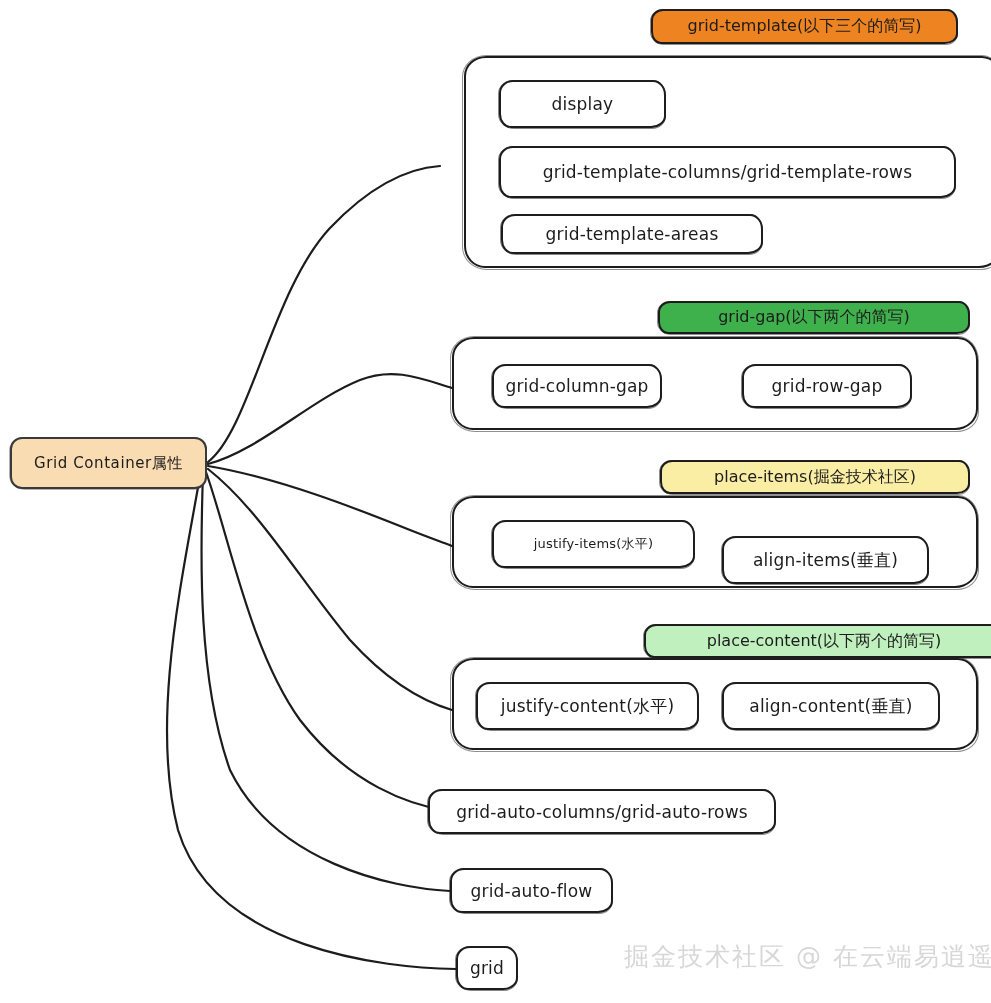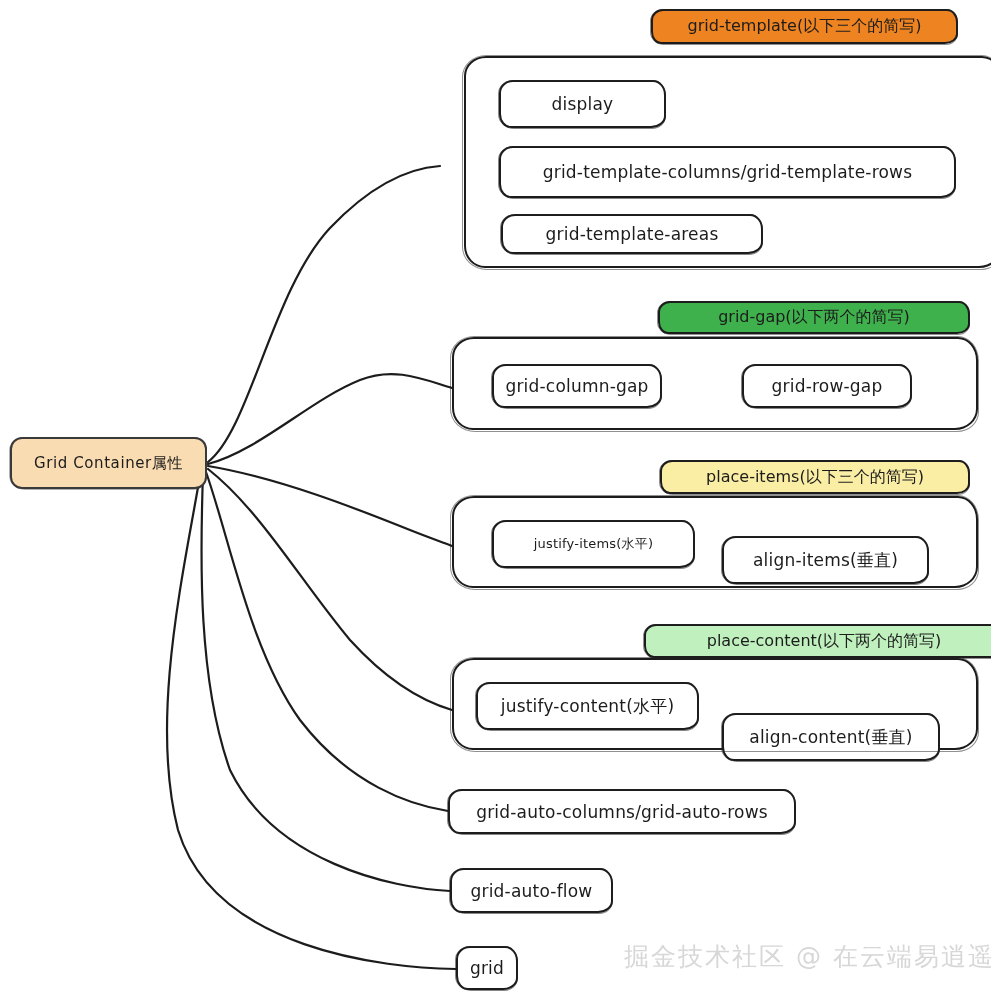--- a/index.html
+++ b/index.html
@@ -167,46 +167,46 @@
   <div class="group" style="left:452px; top:337px; width:526px; height:93px;text-align:center;">
     <div class="node" style="left:38px; top:25px; width:170px; height:44px; font-size:17px;">
       <span>grid-column-gap</span>
     </div>
     <div class="node" style="left:288px; top:25px; width:170px; height:44px; font-size:17px;">
       <span>grid-row-gap</span>
     </div>
   </div>
 
   <div class="badge badge-yellow" style="left:660px; top:460px; width:310px; height:34px;">
-    <span>place-items(以下三个的简写)</span>
+    <span>place-items(掘金技术社区)</span>
   </div>
 
   <div class="group" style="left:452px; top:496px; width:526px; height:92px;">
     <div class="node" style="left:38px; top:22px; width:203px; height:48px; font-size:13px;">
       <span>justify-items(水平)</span>
     </div>
     <div class="node" style="left:268px; top:22px; width:207px; height:48px; font-size:17px;margin-top:16px;">
       <span>align-items(垂直)</span>
     </div>
   </div>
 
   <div class="badge badge-mint" style="left:644px; top:624px; width:360px; height:34px;">
     <span>place-content(以下两个的简写)</span>
   </div>
 
   <div class="group" style="left:452px; top:658px; width:526px; height:92px;">
     <div class="node" style="left:22px; top:22px; width:223px; height:48px; font-size:17px;">
       <span>justify-content(水平)</span>
     </div>
-    <div class="node" style="left:268px; top:22px; width:218px; height:48px; font-size:17px;margin-top:31px;">
+    <div class="node" style="left:268px; top:22px; width:218px; height:48px; font-size:17px;">
       <span>align-content(垂直)</span>
     </div>
   </div>
 
-  <div class="node" style="left:448px; top:789px; width:348px; height:45px; font-size:17px;">
+  <div class="node" style="left:428px; top:789px; width:348px; height:45px; font-size:17px;">
     <span>grid-auto-columns/grid-auto-rows</span>
   </div>
 
   <div class="node" style="left:450px; top:868px; width:163px; height:45px; font-size:17px;">
     <span>grid-auto-flow</span>
   </div>
 
   <div class="node" style="left:456px; top:946px; width:62px; height:44px; font-size:17px;">
     <span>grid</span>
   </div>

